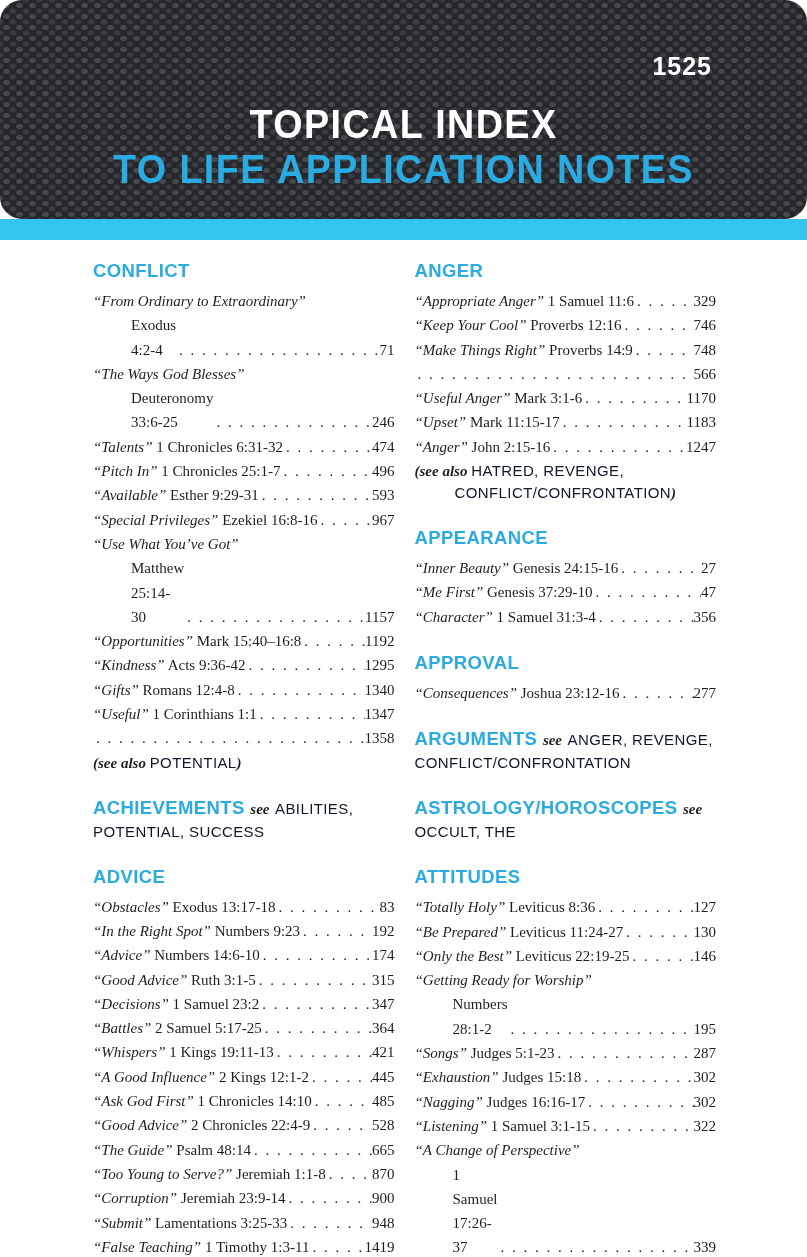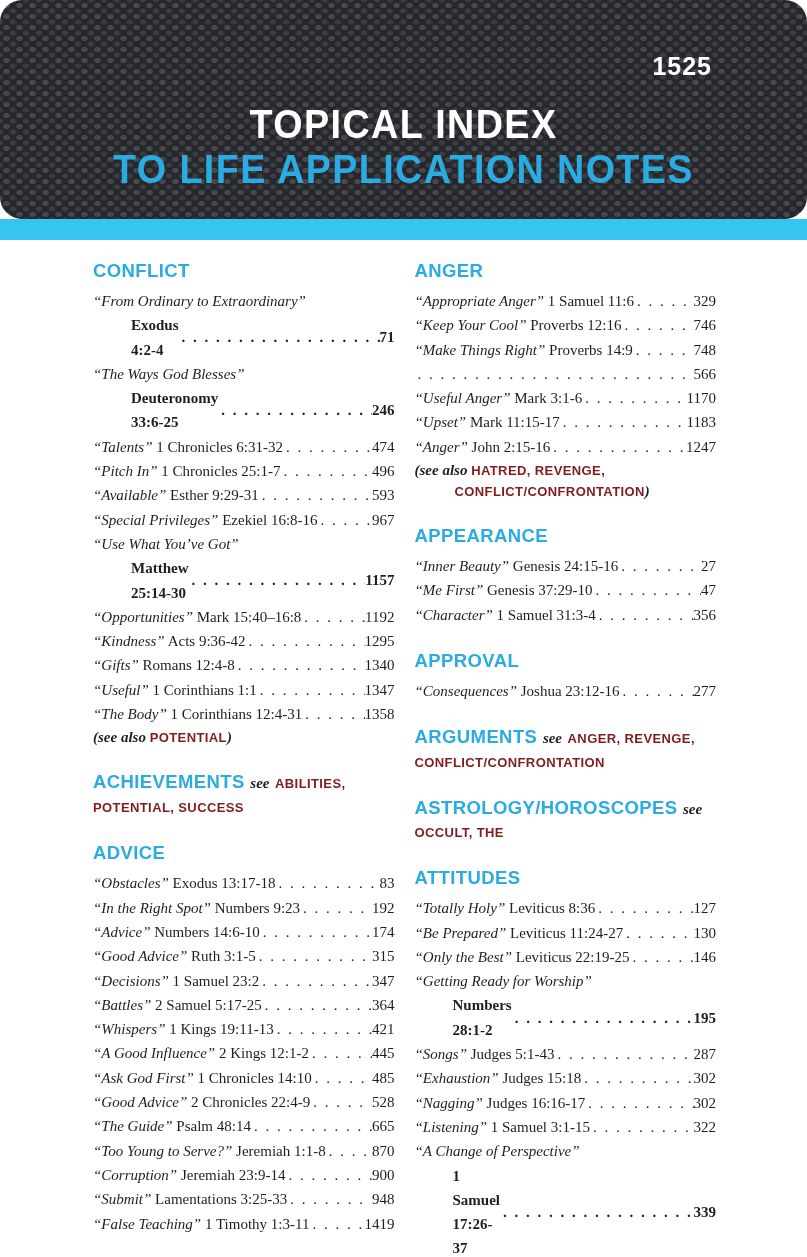--- a/index.html
+++ b/index.html
@@ -75,25 +75,25 @@
   .see-word {
     font-family: "Liberation Serif", "DejaVu Serif", serif;
     font-style: italic;
     font-weight: bold;
     font-size: 15px;
     letter-spacing: 0;
     color: #1e1e1e;
   }
   .xref {
     font-family: "Liberation Sans", sans-serif;
-    font-weight: bold;
+    font-weight: normal;
     font-style: normal;
-    font-size: 13px;
+    font-size: 15px;
     letter-spacing: 0.4px;
-    color: #7f1d1d;
+    color: #0f172a;
   }
 
   .entry {
     display: flex;
     align-items: baseline;
     font-size: 15px;
     line-height: 24.3px;
   }
   .entry.two { display: block; }
   .entry .txt { white-space: nowrap; }
@@ -104,24 +104,23 @@
     min-width: 10px;
     overflow: hidden;
     white-space: nowrap;
     letter-spacing: 2px;
     padding: 0 2px 0 3px;
   }
   .pg { white-space: nowrap; }
   .qline { line-height: 24.3px; }
   .refline {
     display: flex;
-    align-items: center;
+    align-items: flex-end;
     padding-left: 38px;
     line-height: 24.3px;
-    font-weight: bold;
   }
 
   .see-also {
     font-size: 15px;
     line-height: 21px;
     padding-left: 40px;
     text-indent: -40px;
     margin-top: 1px;
   }
 </style>
@@ -202,21 +201,20 @@
             <span class="txt"><span class="q">“Gifts”</span> <span class="ref">Romans 12:4-8</span></span>
             <span class="dots"> . . . . . . . . . . . . . . . . . . . . . . . . . . . . . . . . . . . . . . . . . . . . . . . . . . . . . . . . . . . .</span>
             <span class="pg">1340</span>
           </div>
           <div class="entry">
             <span class="txt"><span class="q">“Useful”</span> <span class="ref">1 Corinthians 1:1</span></span>
             <span class="dots"> . . . . . . . . . . . . . . . . . . . . . . . . . . . . . . . . . . . . . . . . . . . . . . . . . . . . . . . . . . . .</span>
             <span class="pg">1347</span>
           </div>
           <div class="entry">
-            <span class="txt"><span class="q">“The Body”</span> <span class="ref">1 Corinthians 12:4-31</span></span>
             <span class="dots"> . . . . . . . . . . . . . . . . . . . . . . . . . . . . . . . . . . . . . . . . . . . . . . . . . . . . . . . . . . . .</span>
             <span class="pg">1358</span>
           </div>
           <div class="see-also"><span class="see-word">(see also </span><span class="xref">POTENTIAL</span><span class="see-word">)</span></div>
         </section>
         <section class="topic">
           <h2 class="topic-title"><span class="tname">ACHIEVEMENTS</span> <span class="see-word">see</span> <span class="xref">ABILITIES, POTENTIAL, SUCCESS</span></h2>
         </section>
         <section class="topic">
           <h2 class="topic-title"><span class="tname">ADVICE</span></h2>
@@ -387,21 +385,21 @@
           </div>
           <div class="entry two">
             <div class="qline"><span class="q">“Getting Ready for Worship”</span></div>
             <div class="refline">
               <span class="ref">Numbers 28:1-2</span>
               <span class="dots"> . . . . . . . . . . . . . . . . . . . . . . . . . . . . . . . . . . . . . . . . . . . . . . . . . . . . . . . . . . . .</span>
               <span class="pg">195</span>
             </div>
           </div>
           <div class="entry">
-            <span class="txt"><span class="q">“Songs”</span> <span class="ref">Judges 5:1-43</span></span>
+            <span class="txt"><span class="q">“Songs”</span> <span class="ref">Judges 5:1-23</span></span>
             <span class="dots"> . . . . . . . . . . . . . . . . . . . . . . . . . . . . . . . . . . . . . . . . . . . . . . . . . . . . . . . . . . . .</span>
             <span class="pg">287</span>
           </div>
           <div class="entry">
             <span class="txt"><span class="q">“Exhaustion”</span> <span class="ref">Judges 15:18</span></span>
             <span class="dots"> . . . . . . . . . . . . . . . . . . . . . . . . . . . . . . . . . . . . . . . . . . . . . . . . . . . . . . . . . . . .</span>
             <span class="pg">302</span>
           </div>
           <div class="entry">
             <span class="txt"><span class="q">“Nagging”</span> <span class="ref">Judges 16:16-17</span></span>

